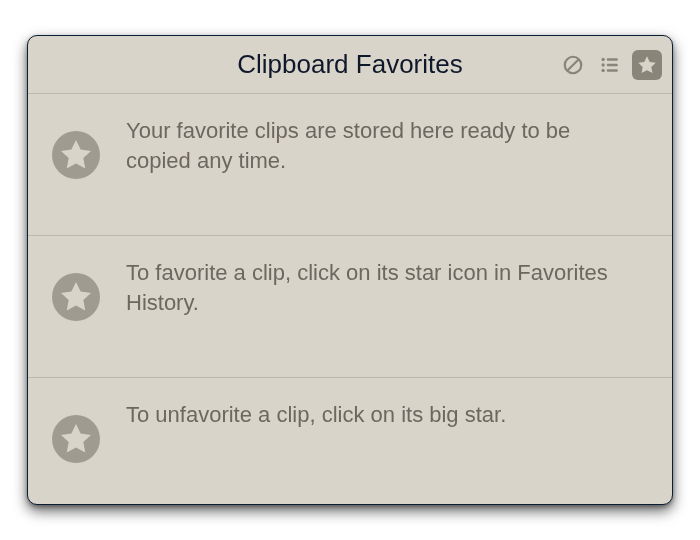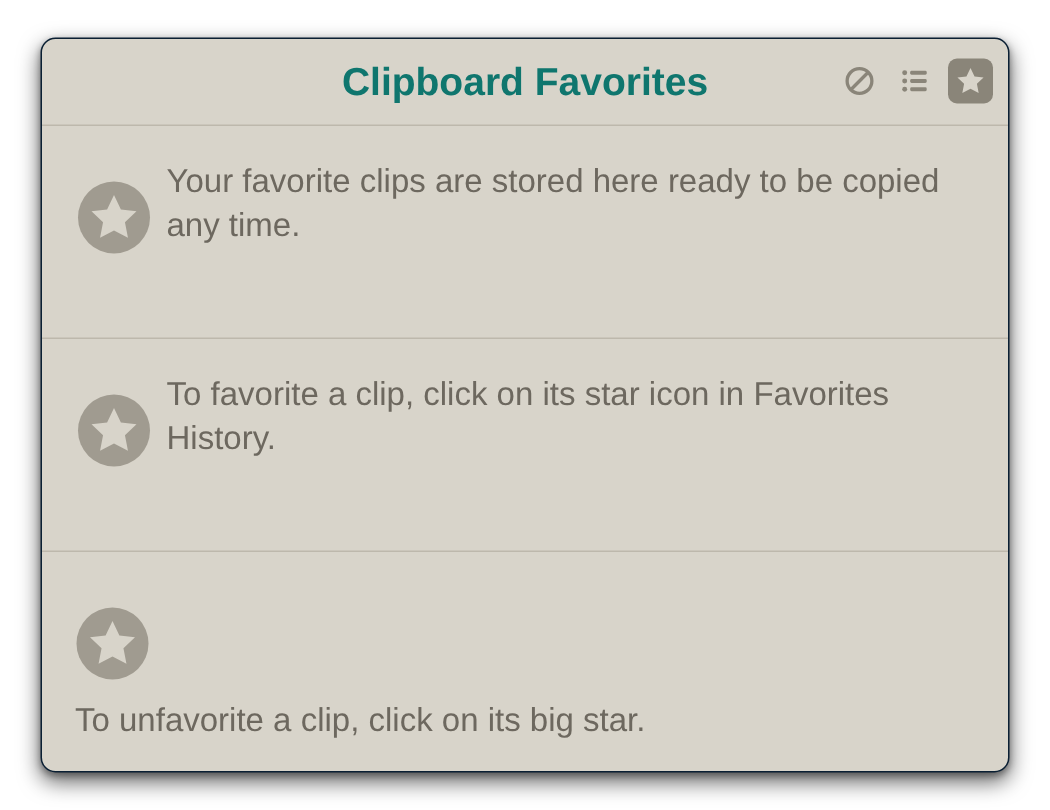--- a/index.html
+++ b/index.html
@@ -23,22 +23,22 @@
     .header {
       position: relative;
       height: 58px;
       display: flex;
       align-items: center;
       justify-content: center;
       border-bottom: 1px solid #bdb8ac;
     }
     .title {
       font-size: 26px;
-      color: #0f766e;
-      font-weight: 700;
+      color: #0f172a;
+      font-weight: 400;
     }
     .header-icons {
       position: absolute;
       right: 10px;
       top: 50%;
       transform: translateY(-50%);
       display: flex;
       align-items: center;
       gap: 7px;
     }
@@ -53,26 +53,26 @@
       cursor: pointer;
     }
     .hicon.active {
       background: #8a8579;
       color: #d8d4ca;
     }
     .hicon svg { display: block; }
     .row {
       display: flex;
       align-items: flex-start;
-      gap: 9px;
+      gap: 24px;
       padding: 20px 22px 20px 22px;
       min-height: 142px;
       border-bottom: 1px solid #bdb8ac;
     }
-    .row:last-child { border-bottom: none; min-height: 126px; flex-direction: column; }
+    .row:last-child { border-bottom: none; min-height: 126px; }
     .row-icon {
       flex: 0 0 52px;
       display: flex;
       align-items: center;
       justify-content: center;
       padding-top: 16px;
     }
     .row-icon svg { display: block; }
     .row-text {
       font-size: 22px;

